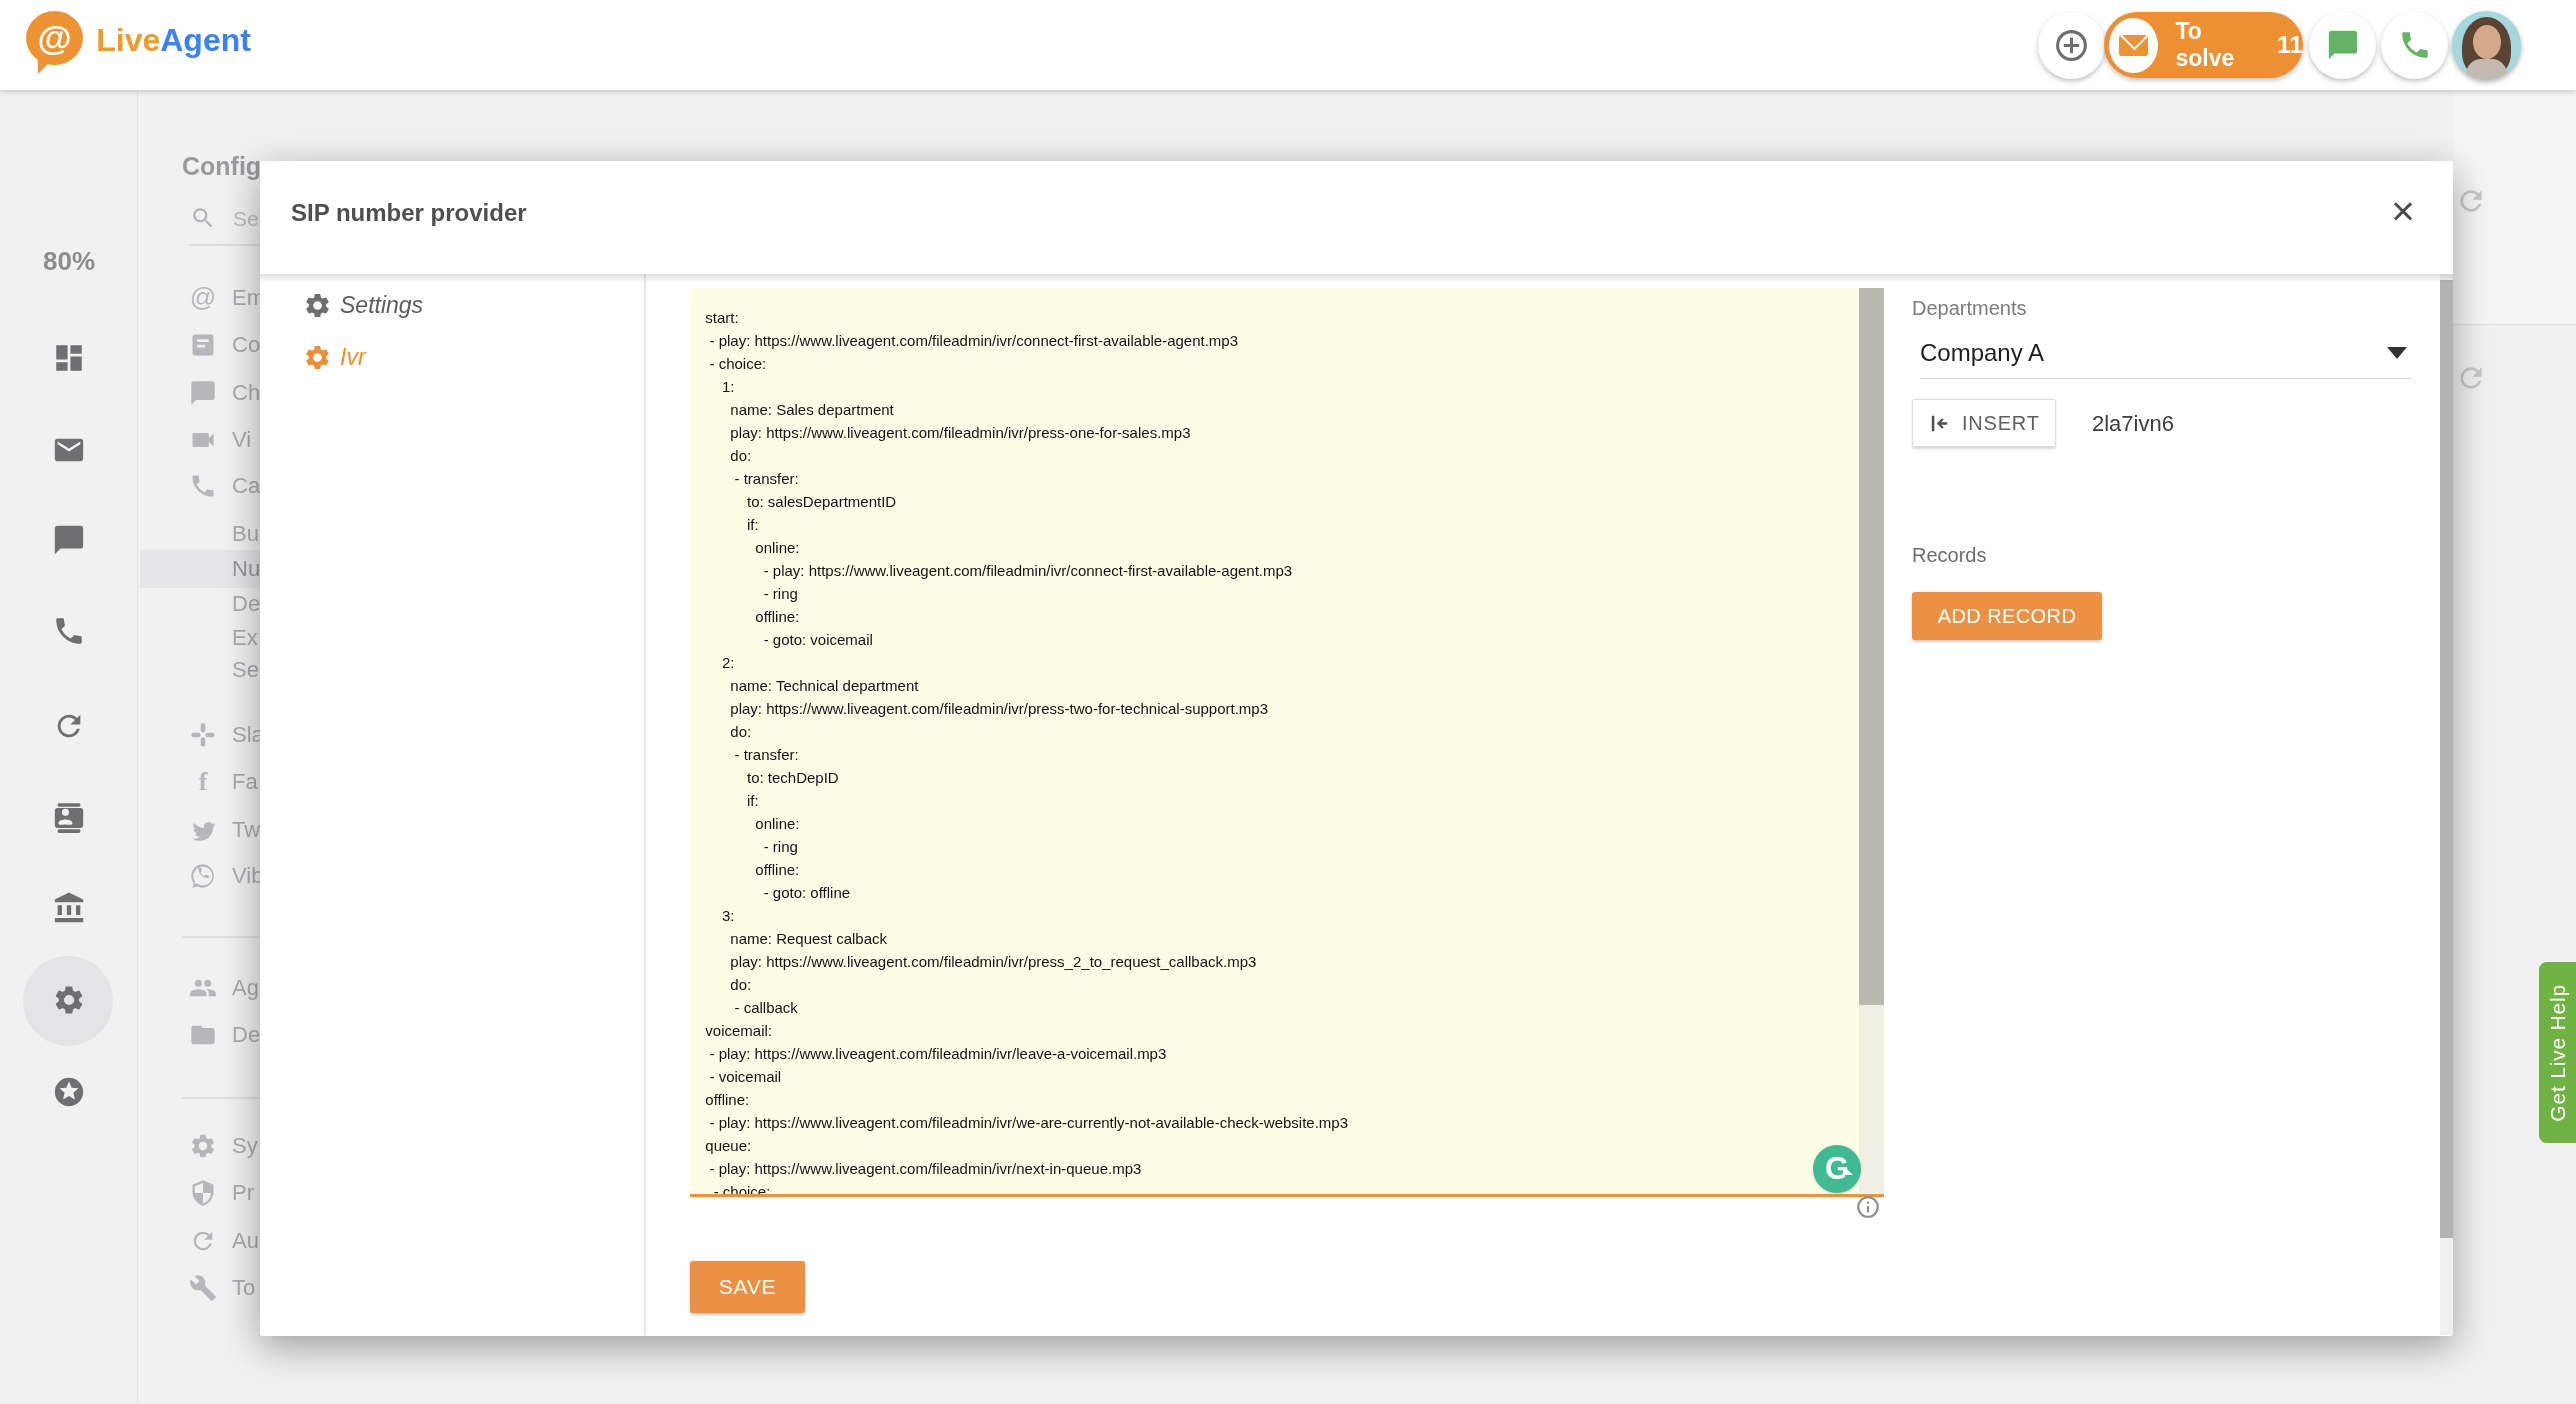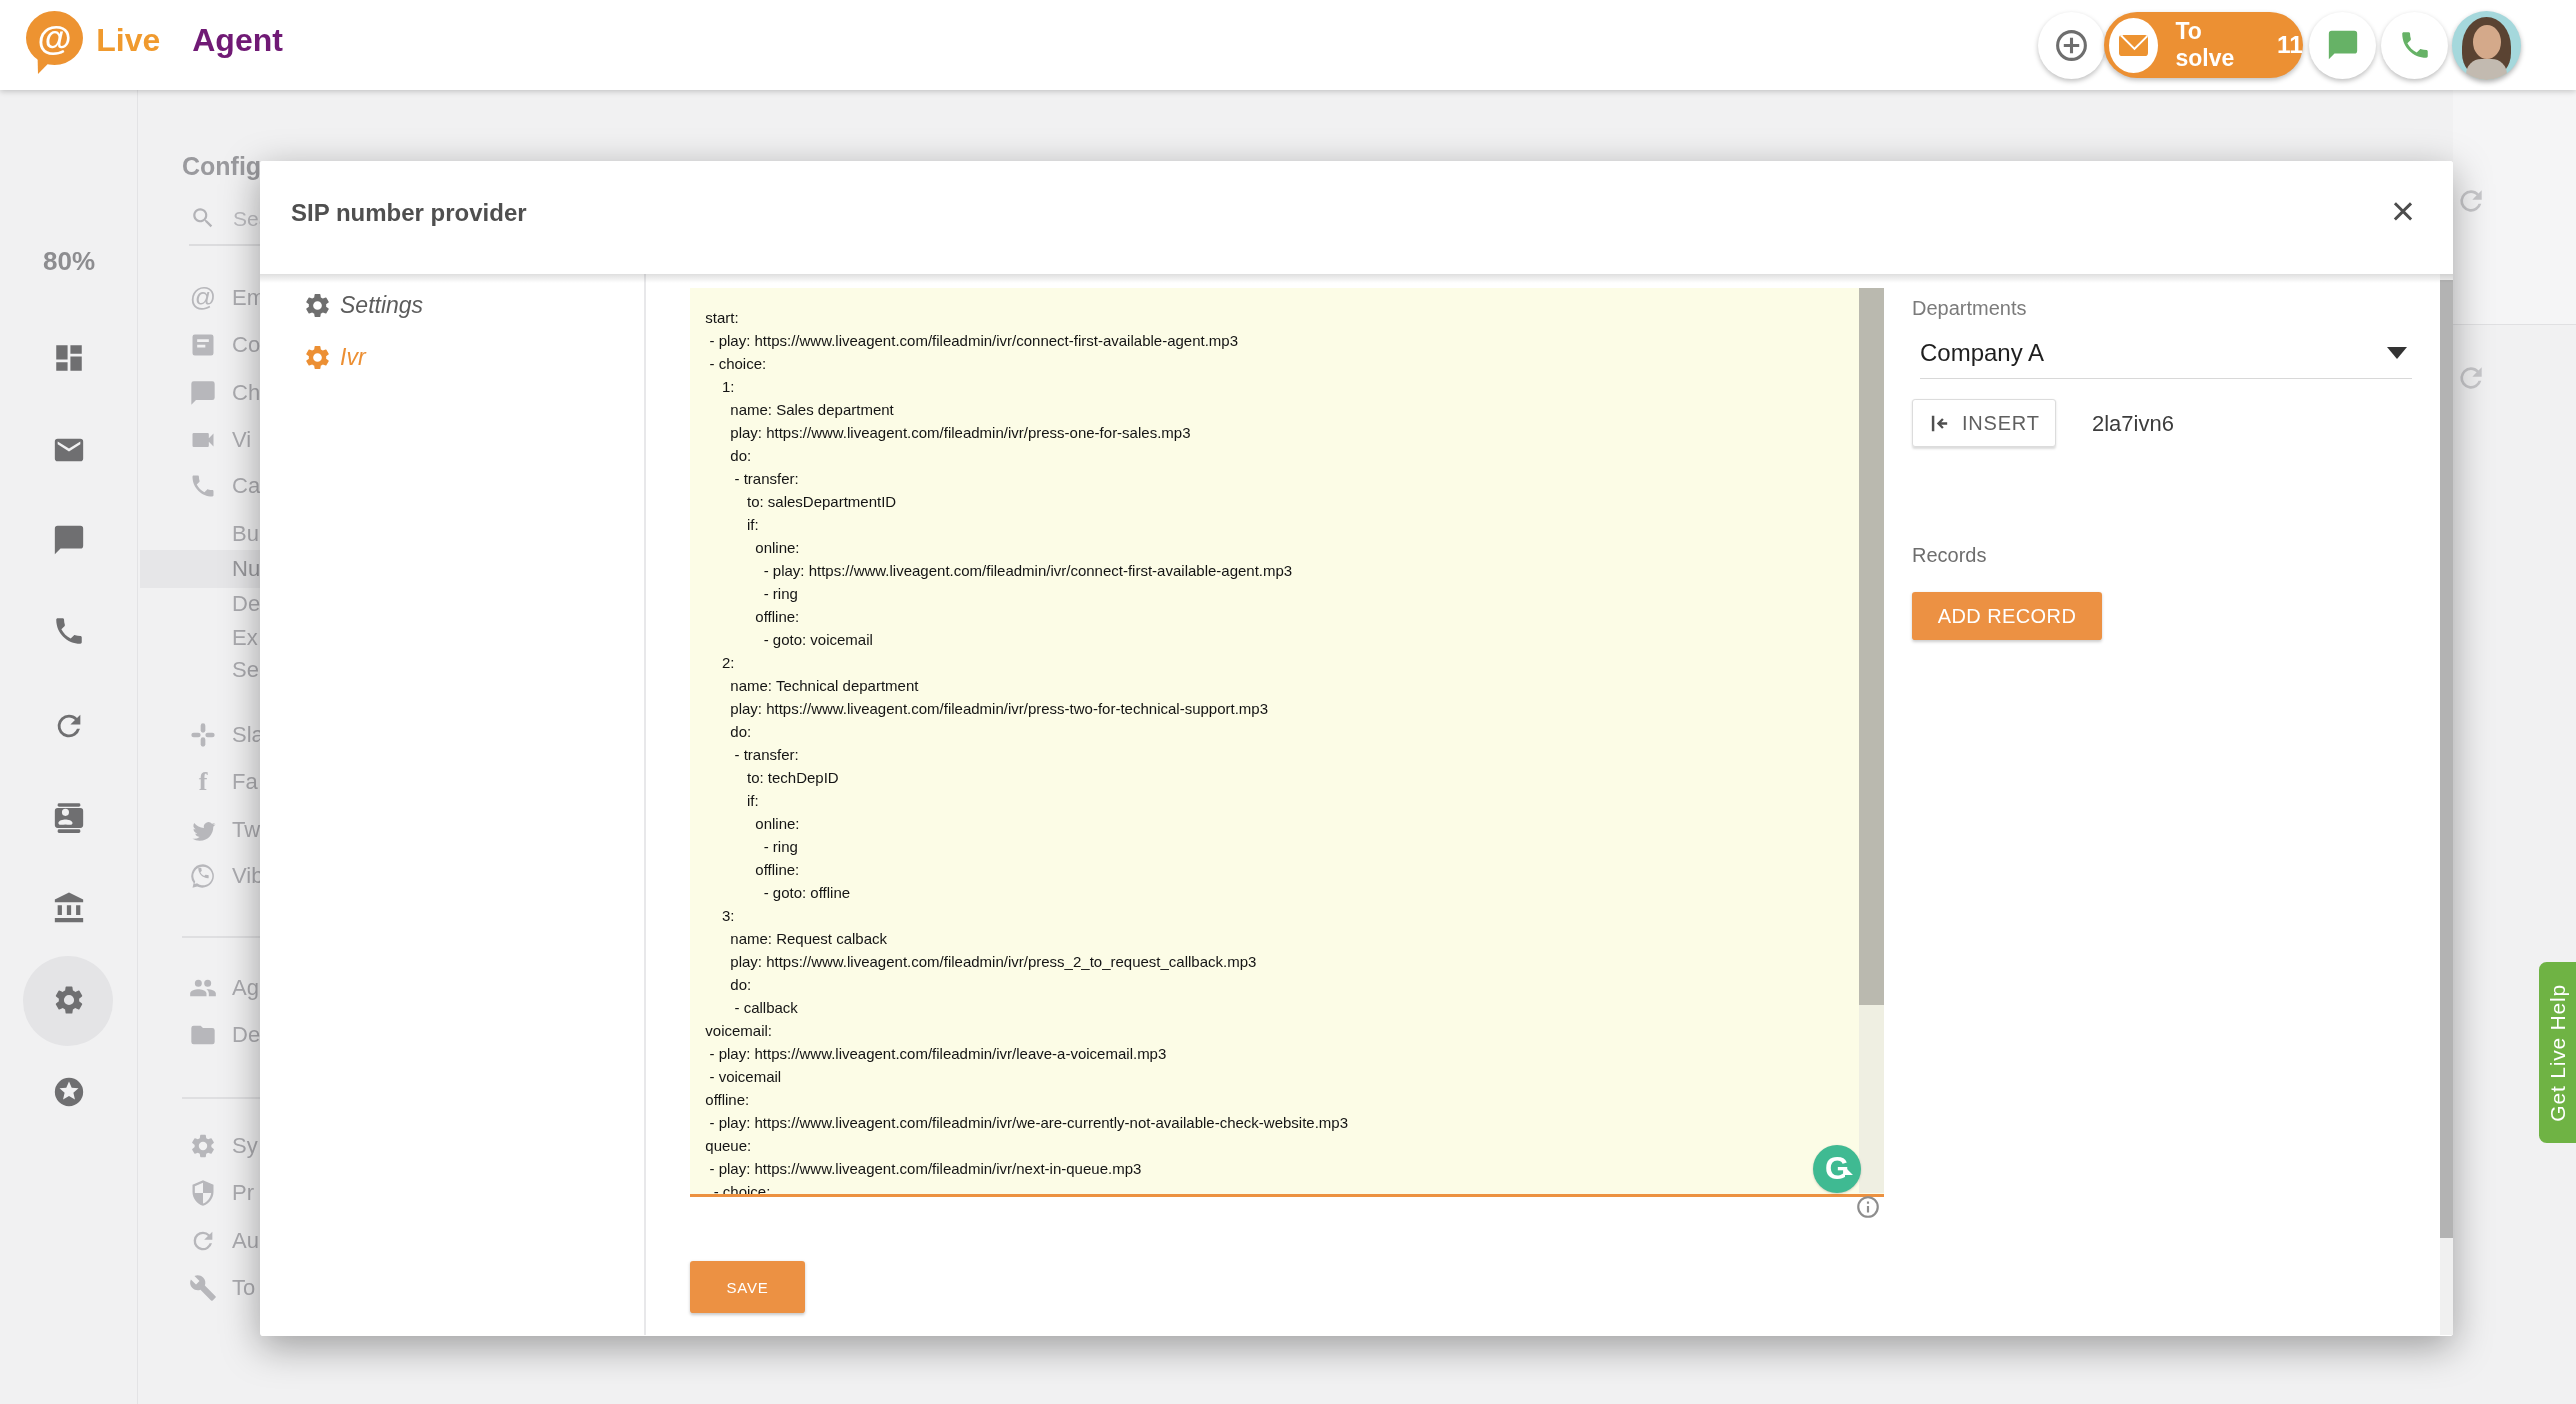--- a/index.html
+++ b/index.html
@@ -9,21 +9,21 @@
   .screen { position:relative; width:2576px; height:1405px; overflow:hidden; background:#f1f1f2; }
 
   
   .topbar { left:0; top:0; width:2576px; height:90px; background:#ffffff; box-shadow:0 2.3px 6.1px rgba(0,0,0,.22); z-index:40; }
   .logo { left:21.5px; top:10.7px; display:flex; align-items:center; }
   .logo-bubble { position:relative; width:64px; height:60px; }
   .logo-circle { position:absolute; left:4.6px; top:0; width:57px; height:54px; border-radius:50%; background:#ED9331; color:#fff; font-size:35px; font-weight:bold; display:flex; align-items:center; justify-content:center; }
   .logo-tail { position:absolute; left:12.3px; top:44px; width:0; height:0; border-left:7.7px solid transparent; border-right:10.7px solid transparent; border-top:20px solid #ED9331; transform:rotate(18deg); }
   .logo-text { font-size:32px; font-weight:bold; letter-spacing:0; margin-left:10.7px; }
   .logo-live { color:#F09A2E; }
-  .logo-agent { color:#701a75;margin-left:32px; }
+  .logo-agent { color:#3b82f6; }
   .circle-btn { width:67px; height:67px; border-radius:50%; background:#fff; box-shadow:0 2.3px 5.4px rgba(0,0,0,.25); display:flex; align-items:center; justify-content:center; cursor:pointer; }
   .tosolve { left:2104px; top:12.3px; width:199px; height:66px; border-radius:33px; background:#EC9033; box-shadow:0 2.3px 5.4px rgba(0,0,0,.25); display:flex; align-items:center; cursor:pointer; }
   .tosolve-circle { width:55px; height:55px; margin-left:5.4px; border-radius:50%; background:#fff; display:flex; align-items:center; justify-content:center; }
   .tosolve-env { width:29px; height:21.5px; background:#ED9331; border-radius:3.1px; position:relative; overflow:hidden; }
   .tosolve-env:before { content:""; position:absolute; left:2.3px; top:-9.2px; width:17px; height:17px; border:2.3px solid #fff; transform:rotate(45deg); background:transparent; margin-left:2.3px; }
   .tosolve-label { color:#fff; font-size:23px; font-weight:bold; margin-left:17px; }
   .tosolve-count { color:#fff; font-size:24.5px; font-weight:bold; margin-left:20px; }
   .avatar { position:relative; width:69px; height:69px; border-radius:50%; overflow:hidden; background:#A5D8DC; box-shadow:0 2.3px 5.4px rgba(0,0,0,.3); cursor:pointer; }
   .avatar .hair { position:absolute; left:10px; top:6.1px; width:49px; height:60px; border-radius:50% 50% 40% 40%; background:#5a4332; }
   .avatar .face { position:absolute; left:21px; top:14px; width:28px; height:34px; border-radius:50%; background:#d4a98a; }
@@ -69,21 +69,21 @@
 
   
   .ivr-area { left:430px; top:127px; width:1194px; height:909px; background:#FCFCE6; border:none; border-bottom:3.1px solid #EC9140; padding:18.4px 46px 0 15.3px; font-family:"Liberation Sans","DejaVu Sans",sans-serif; font-size:15px; line-height:23px; color:#141414; white-space:pre; overflow:hidden; resize:none; outline:none; }
   .fake-sb { left:1599px; top:127px; width:24.5px; height:905px; background:#efefe2; }
   .fake-sb .thumb { position:absolute; left:0; top:0; width:24.5px; height:717px; background:#BAB9AF; cursor:pointer; }
   .grammarly { left:1553px; top:984px; width:48px; height:48px; border-radius:50%; background:#3FBA92; color:#fff; display:flex; align-items:center; justify-content:center; font-size:31px; font-weight:bold; cursor:pointer; box-shadow:0 0.8px 2.3px rgba(0,0,0,.2); }
   .grammarly .arr { position:absolute; right:9.2px; bottom:10.7px; width:0; height:0; border-left:7px solid transparent; border-bottom:7px solid #3FBA92; border-top:7px solid transparent; border-right:7px solid #fff; transform:rotate(-45deg) scale(.8); }
   .helper { left:430px; top:1037px; font-size:20px; color:#9b9b9b; white-space:nowrap; }
   .helper a { color:#4B8BD4; text-decoration:none; cursor:pointer; }
   .info-ic { left:1595px; top:1033px; width:26px; height:26px; color:#8d8d8d; cursor:pointer; }
-  .save-btn { left:430px; top:1100px; width:115px; height:52px; background:#EC9143; border:none; border-radius:3.1px; color:#fff; font-size:15px; letter-spacing:0.8px; font-family:inherit; cursor:pointer; box-shadow:0 1.5px 3.1px rgba(0,0,0,.22); display:flex; align-items:center; justify-content:center; }
+  .save-btn { left:430px; top:1100px; width:115px; height:52px; background:#EC9143; border:none; border-radius:3.1px; color:#fff; font-size:21px; letter-spacing:0.8px; font-family:inherit; cursor:pointer; box-shadow:0 1.5px 3.1px rgba(0,0,0,.22); display:flex; align-items:center; justify-content:center; }
 
   
   .dep-label { left:1652px; top:136px; font-size:20px; color:#7b7b7b; }
   .dep-select { left:1616px; top:166px; width:492px; height:52px; border-bottom:1.5px solid #d8d8d8; display:flex; align-items:center; justify-content:space-between; cursor:pointer;margin-left:44px; }
   .dep-value { font-size:24px; color:#1f1f1f; }
   .dep-arrow { width:0; height:0; border-left:10px solid transparent; border-right:10px solid transparent; border-top:12.3px solid #333; margin-right:4.6px; }
   .insert-btn { left:1652px; top:238px; width:144px; height:48px; background:#fff; border:0.8px solid #dcdcdc; border-radius:3.1px; box-shadow:0 1.5px 2.3px rgba(0,0,0,.14); display:flex; align-items:center; justify-content:center; gap:10.7px; cursor:pointer; }
   .insert-btn .lb { font-size:20px; color:#5f5f5f; letter-spacing:0.8px; }
   .insert-btn .ic { width:23px; height:23px; color:#4f4f4f; }
   .insert-code { left:1832px; top:250px; font-size:22px; color:#3c3c3c; }

